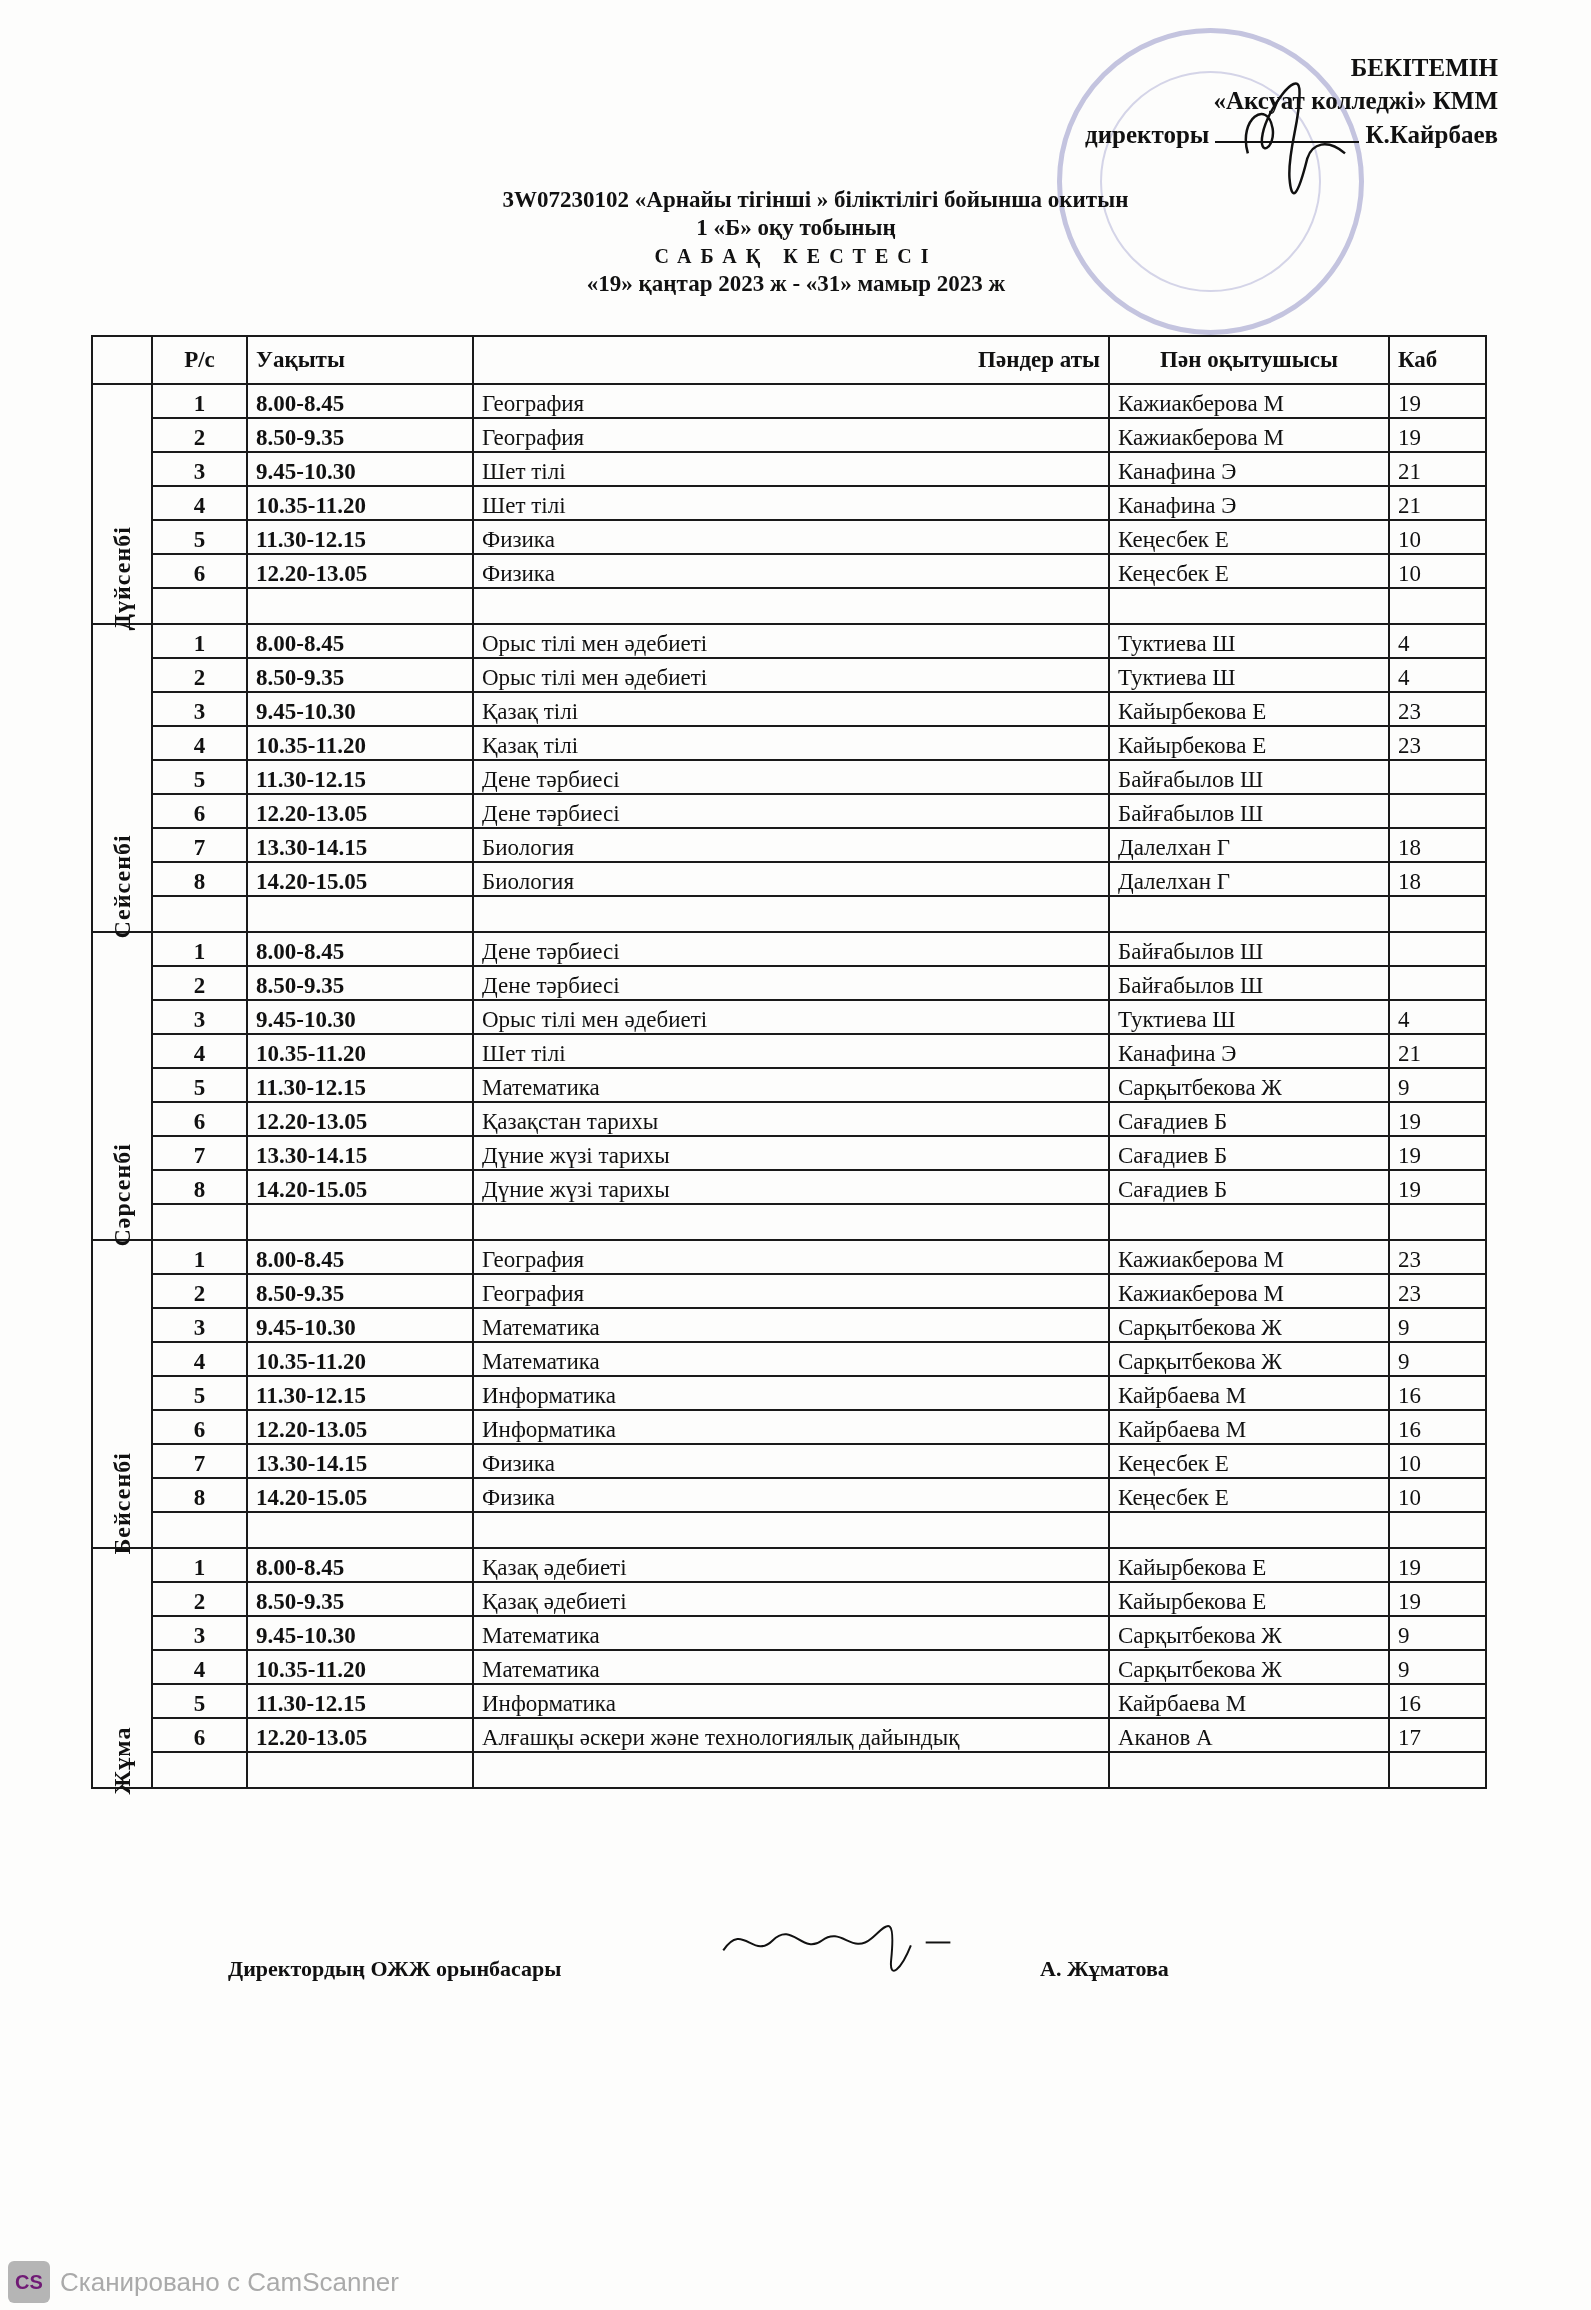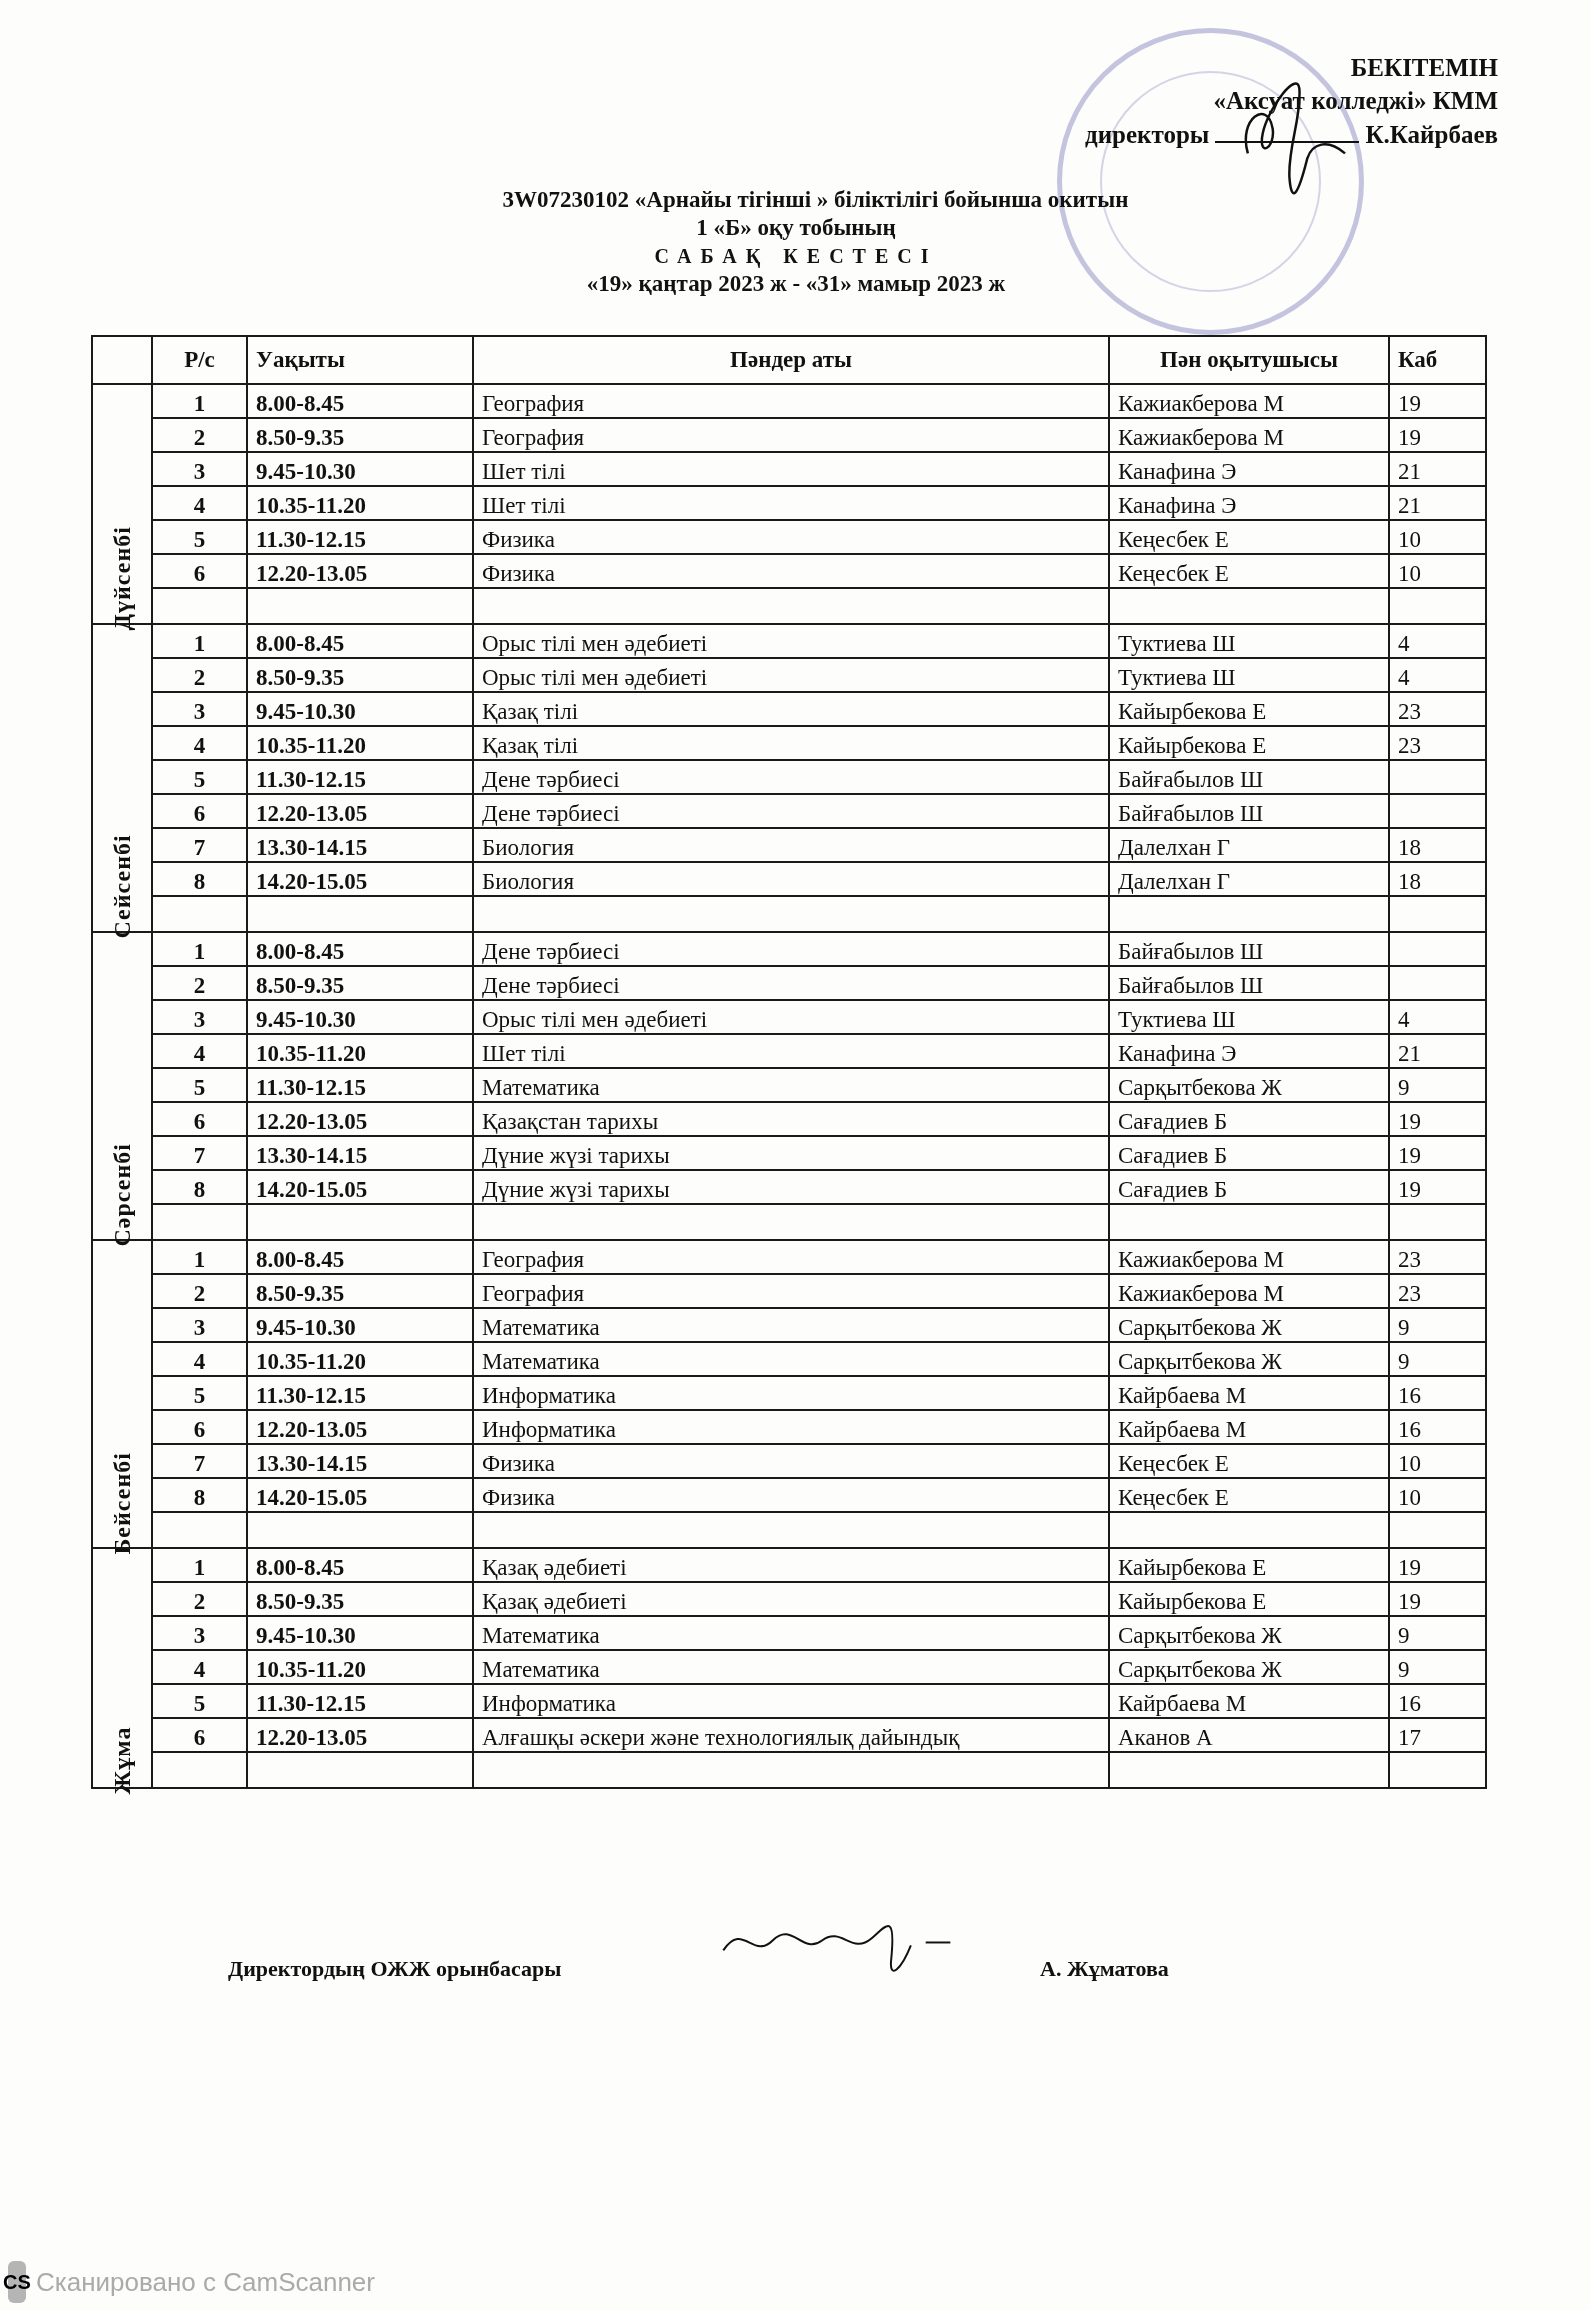--- a/index.html
+++ b/index.html
@@ -24,33 +24,33 @@
     .title-block .t3 { letter-spacing: 9px; font-size: 20px; }
     table.sched {
       position: absolute; left: 91px; top: 335px; width: 1396px; border-collapse: collapse;
       font-size: 23px;
     }
     table.sched td, table.sched th { border: 2px solid #1a1a1a; padding: 0 8px; height: 32px; vertical-align: bottom; }
     table.sched th { font-weight: bold; height: 46px; vertical-align: middle; }
     th.c-day, td.c-day { width: 42px; padding: 0; }
     th.c-n, td.c-n { width: 77px; text-align: center; font-weight: bold; }
     th.c-time, td.c-time { width: 208px; font-weight: bold; text-align: left; }
-    th.c-subj { text-align: center; }
+    th.c-subj { text-align: right; }
     td.c-subj { text-align: left; }
     th.c-teach, td.c-teach { width: 262px; margin-top: 20px; }
     th.c-teach { text-align: center; }
     th.c-room, td.c-room { width: 79px; text-align: left; }
     td.c-day { position: relative; vertical-align: middle; }
     .day-label { display: block; transform: rotate(-90deg); white-space: nowrap; font-weight: bold; font-size: 24px; letter-spacing: 1px; width: 42px; text-align: center; }
     tr.blank td { height: 34px; }
     .footer-sign { position: absolute; top: 1923px; left: 228px; font-weight: bold; font-size: 22px; display: flex; align-items: flex-end; }
     .footer-sign .role { width: 495px; }
     .footer-sign .sig { width: 317px; height: 59px; position: relative; }
     .cam { position: absolute; left: 8px; bottom: 8px; display: flex; align-items: center; gap: 10px; color: #aaa; font-family: "Liberation Sans", sans-serif; font-size: 26px; }
-    .cam .logo { width: 18px; height: 42px; border-radius: 6px; background: #b5b5b5; color: #000000; font-weight: bold; font-size: 20px; display: flex; align-items: center; justify-content: center; }
+    .cam .logo { width: 42px; height: 42px; border-radius: 6px; background: #b5b5b5; color: #701a75; font-weight: bold; font-size: 20px; display: flex; align-items: center; justify-content: center; }
   </style>
 </head>
 <body>
 
 <div class="stamp"></div>
 <svg class="sig-scribble" width="119" height="149" viewBox="0 0 120 150">
   <path d="M20 95 C 10 60, 40 40, 45 70 C 48 90, 30 100, 35 75 C 40 50, 70 10, 72 30 C 74 60, 60 90, 62 120 C 64 145, 70 140, 80 100 C 85 85, 100 80, 118 95" fill="none" stroke="#111" stroke-width="2.5"></path>
 </svg>
 <div class="approve">
   <span class="line">БЕКІТЕМІН</span>

